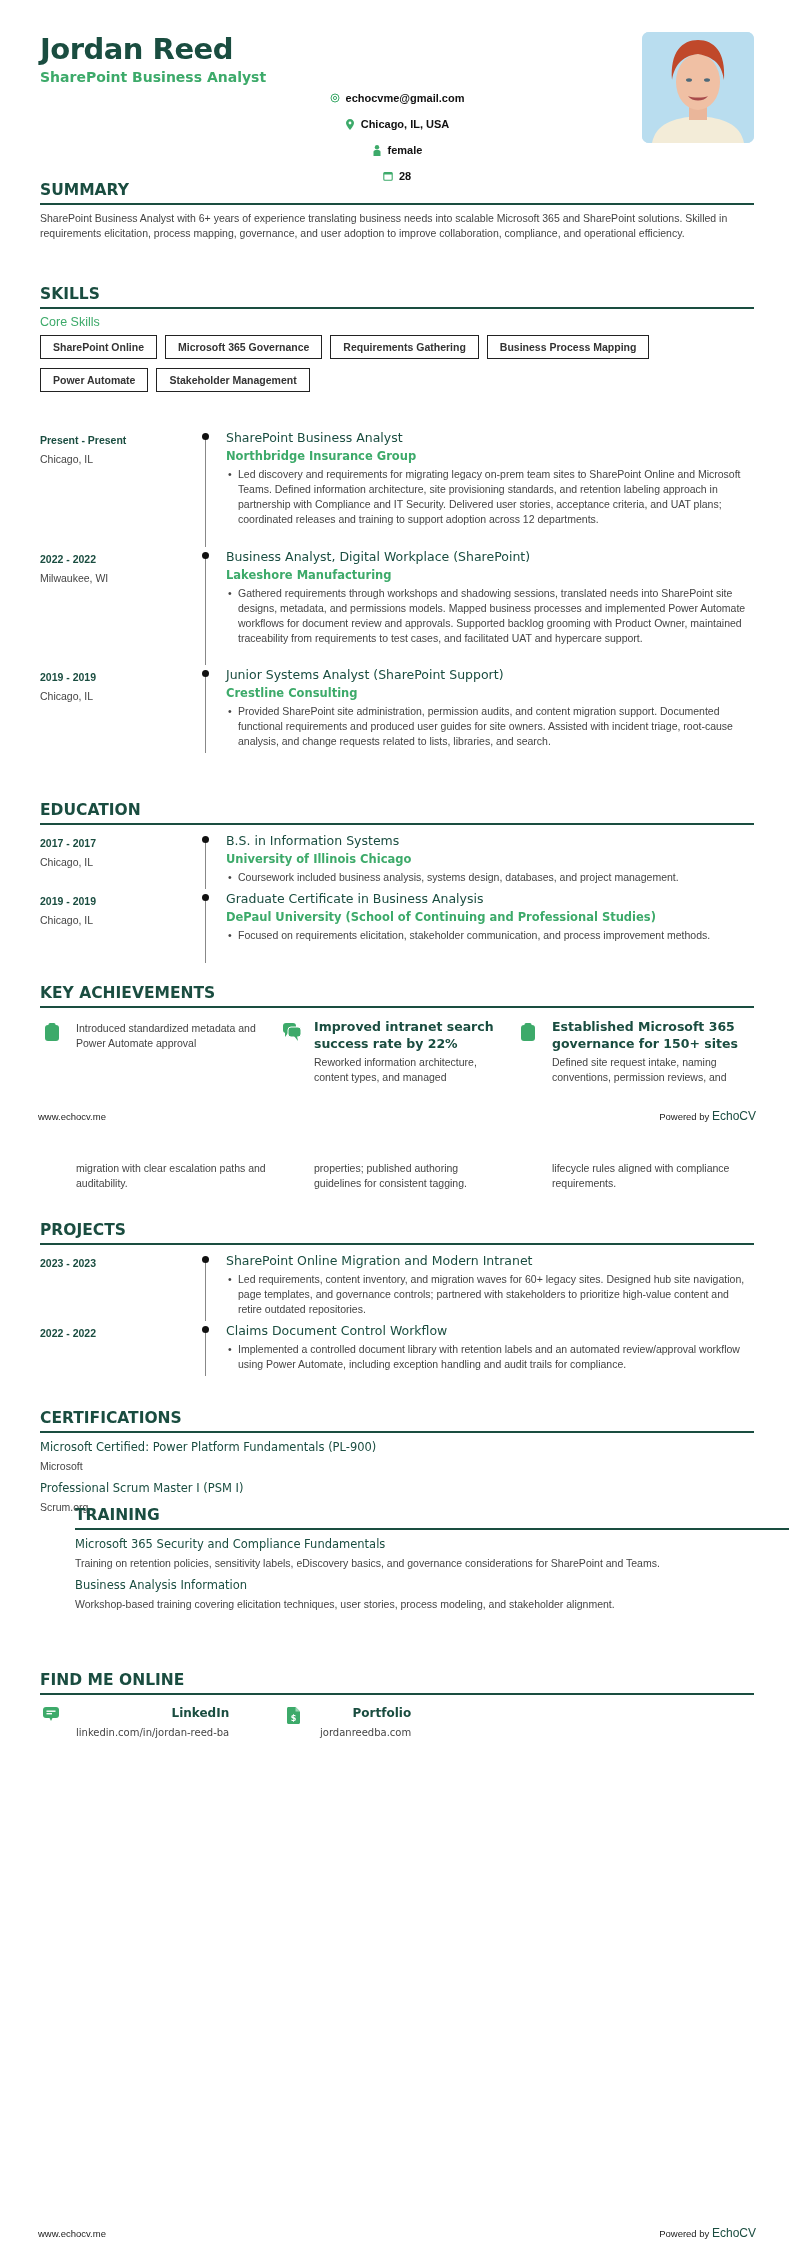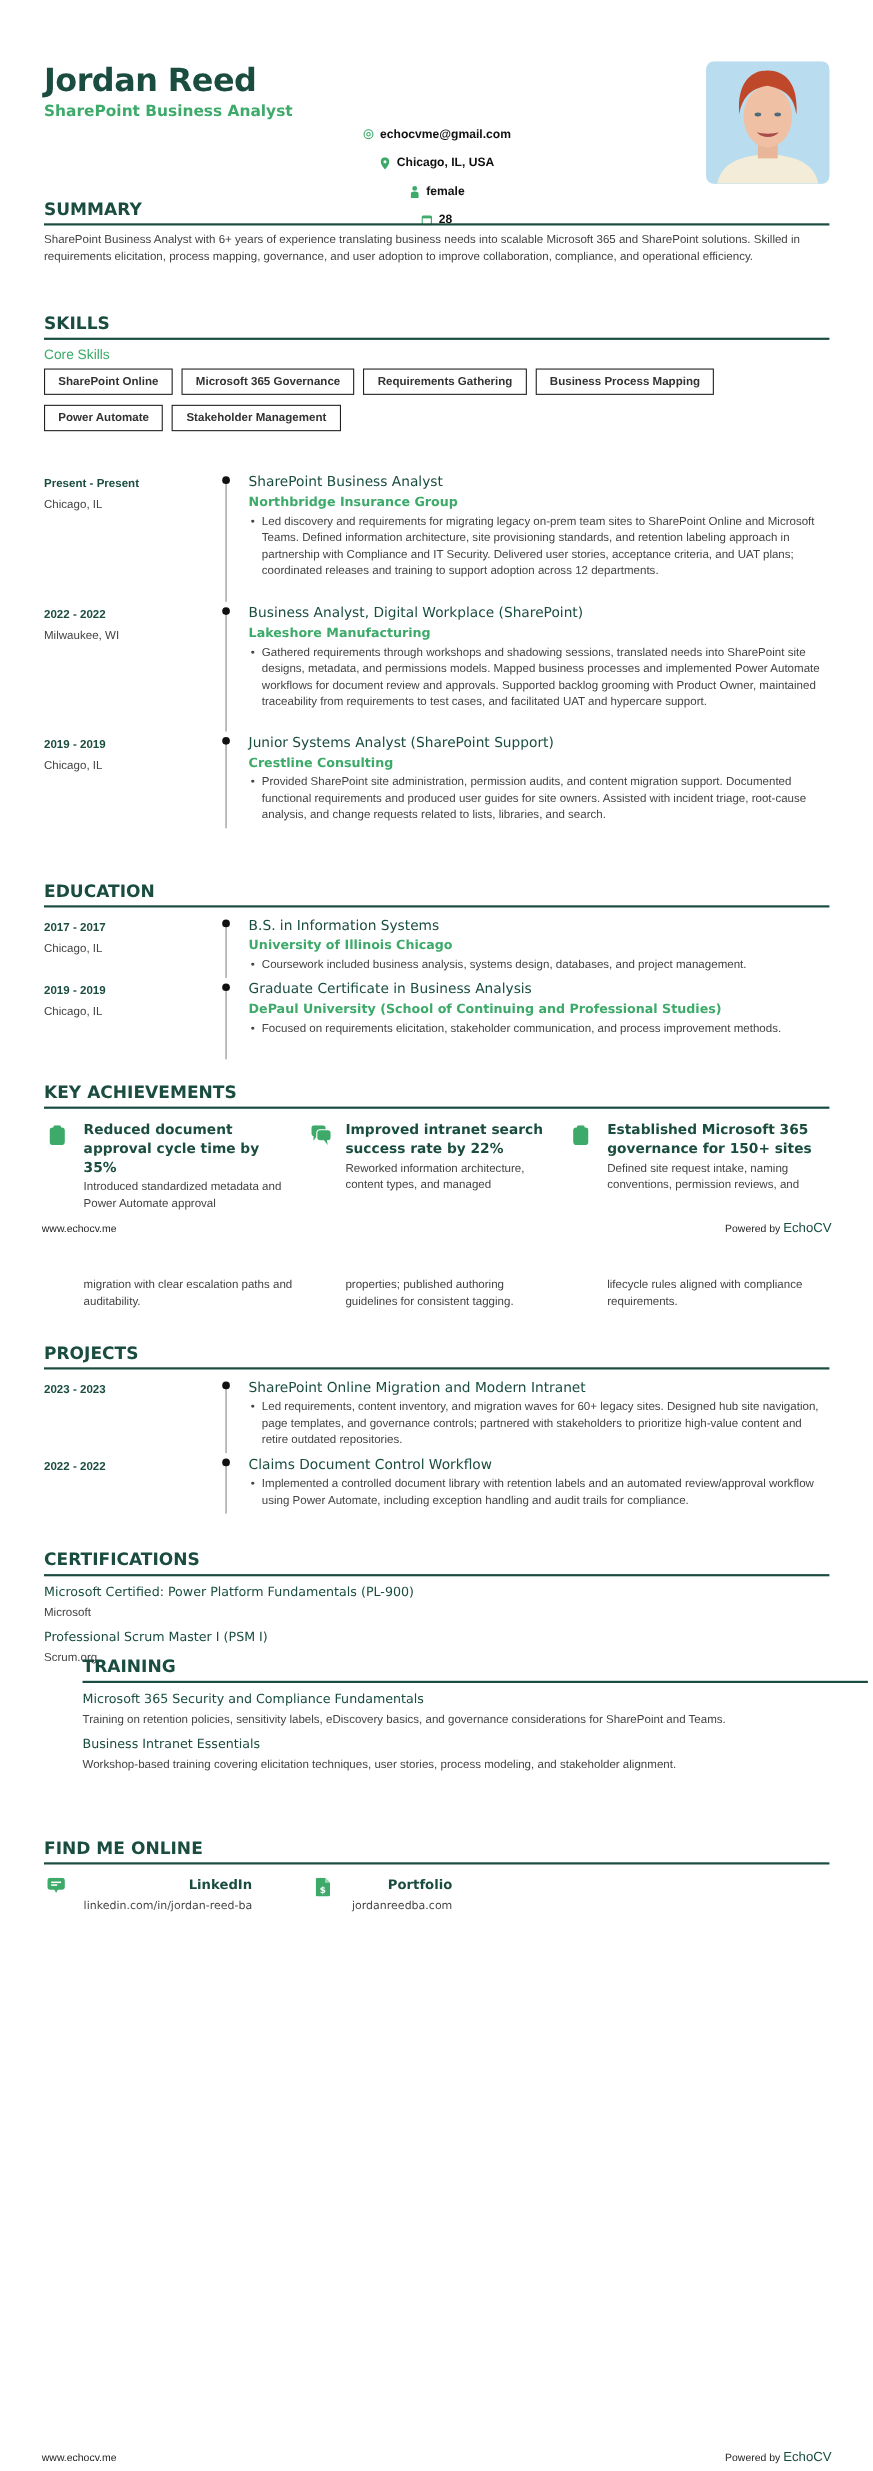--- a/index.html
+++ b/index.html
@@ -2,21 +2,21 @@
 <html><head>
 <meta charset="utf-8">
 <style>
   * { box-sizing: border-box; margin: 0; padding: 0; }
   html, body { width: 794px; background: #ffffff; }
   body { font-family: "Liberation Sans", sans-serif; color: #333333; position: relative; height: 2246px; overflow: hidden; }
   .page { position: absolute; left: 0; width: 794px; }
   .content { padding: 0 40px 0 40px; }
 
   
-  .header { position: absolute; top: 56px; left: 40px; width: 714px; height: 112px; }
+  .header { position: absolute; top: 32px; left: 40px; width: 714px; height: 112px; }
   .name { font-family: "DejaVu Sans", sans-serif; font-weight: bold; font-size: 29px; color: #1a4d40; letter-spacing: -0.5px; line-height: 34px; }
   .job-title { font-family: "DejaVu Sans", sans-serif; font-weight: bold; font-size: 14px; color: #3daa6a; margin-top: 2px; line-height: 18px; }
   .contacts { display: flex; gap: 14px; margin-top: 6px; font-size: 11px; font-weight: bold; color: #111; align-items: center; flex-direction: column; }
   .contact { display: flex; align-items: center; gap: 6px; }
   .cicon { width: 10px; height: 10px; display: inline-flex; align-items: center; justify-content: center; color: #3daa6a; font-size: 10px; }
   .photo { position: absolute; right: 0; top: 0; width: 112px; height: 111px; border-radius: 7px; overflow: hidden; background: #b8dcef; }
 
   
   .section-title { font-family: "DejaVu Sans", sans-serif; font-weight: bold; font-size: 15.5px; color: #1a4d40; line-height: 20px; padding-bottom: 3px; border-bottom: 2.5px solid #1a4d40; }
   .para { font-size: 10.5px; line-height: 15px; color: #444; }
@@ -227,21 +227,20 @@
   <div class="section-title">KEY ACHIEVEMENTS</div>
   <div class="ach-grid">
     <div class="ach">
       <div class="ach-icon">
         <svg width="14" height="18" viewBox="0 0 14 18">
             <rect x="0" y="2" width="14" height="16" rx="3" fill="#3daa6a"></rect>
             <rect x="3.5" y="0" width="7" height="4" rx="1.5" fill="#3daa6a"></rect>
           </svg>
       </div>
       <div class="ach-body">
-        <div class="ach-title">Reduced document approval cycle time by 35%</div>
         <div class="ach-desc">Introduced standardized metadata and Power Automate approval</div>
       </div>
     </div>
     <div class="ach">
       <div class="ach-icon">
         <svg width="18" height="18" viewBox="0 0 18 18">
             <rect x="0" y="0" width="13" height="10" rx="3" fill="#3daa6a"></rect>
             <path d="M2 9 L2 14 L5 10 Z" fill="#3daa6a"></path>
             <rect x="5" y="4" width="13" height="10" rx="3" fill="#3daa6a" stroke="#fff" stroke-width="1"></rect>
             <path d="M14 13 L15 18 L11 13 Z" fill="#3daa6a"></path>
@@ -339,21 +338,21 @@
   </div>
 </div>
 
 <div class="page content" style="top:1505px;margin-left:35px;">
   <div class="section-title">TRAINING</div>
   <div style="margin-top:6px;">
     <div class="item-title">Microsoft 365 Security and Compliance Fundamentals</div>
     <div class="item-sub">Training on retention policies, sensitivity labels, eDiscovery basics, and governance considerations for SharePoint and Teams.</div>
   </div>
   <div style="margin-top:6px;">
-    <div class="item-title">Business Intranet Essentials</div>
+    <div class="item-title">Business Analysis Information</div>
     <div class="item-sub">Workshop-based training covering elicitation techniques, user stories, process modeling, and stakeholder alignment.</div>
   </div>
 </div>
 
 <div class="page content" style="top:1670px;">
   <div class="section-title">FIND ME ONLINE</div>
   <div class="links">
     <div class="link">
       <div class="link-icon">
         <svg width="16" height="15" viewBox="0 0 16 15">

